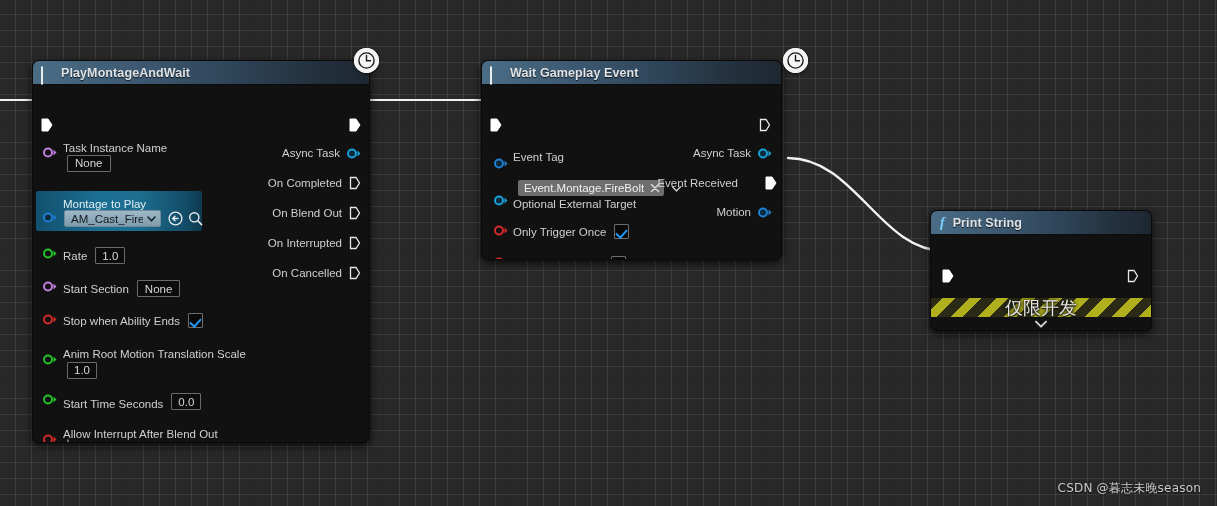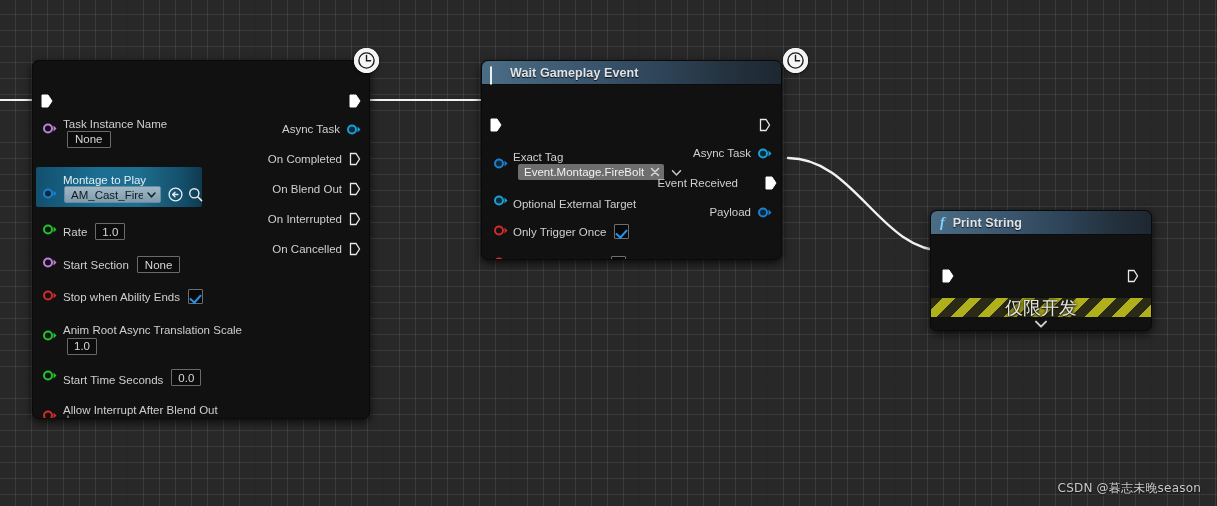--- a/index.html
+++ b/index.html
@@ -277,20 +277,24 @@
 
     <path d="M 0,100 L 40,100" stroke="#f2f2f2" stroke-width="2.2" fill="none" stroke-linecap="round"></path>
 
     <path d="M 361,100 L 492,100" stroke="#f2f2f2" stroke-width="2.2" fill="none" stroke-linecap="round"></path>
 
     <path d="M 788,158 C 855,158 880,251 945,251" stroke="#f2f2f2" stroke-width="2.4" fill="none" stroke-linecap="round"></path>
   </svg>
 
   <div class="node" style="left:32px; top:60px; width:338px;">
     <div class="node-inner">
+      <div class="node-title">
+        <span class="tl-icon"><span class="icon-box"></span></span>
+        <span class="tl-text">PlayMontageAndWait</span>
+      </div>
 
       <div class="node-body" style="height:357px;">
 
         <div class="pin-row" style="left:8px; top:33px;">
           <svg class="exec" viewBox="0 0 12 14">
             <path d="M1 1 L7 1 L11 7 L7 13 L1 13 Z" fill="#ffffff" stroke="#ffffff" stroke-width="1"></path>
           </svg>
         </div>
 
         <div class="pin-row" style="left:10px; top:62px;">
@@ -366,21 +370,21 @@
           <span class="checkbox checked" style="margin-left:8px;"></span>
         </div>
 
         <div class="pin-row" style="left:10px; top:269px;">
           <svg class="datapin" viewBox="0 0 14 11">
             <circle cx="5" cy="5.5" r="4" fill="none" stroke="#23c42a" stroke-width="2"></circle>
             <path d="M10.5 2.5 L13.5 5.5 L10.5 8.5 Z" fill="#23c42a"></path>
           </svg>
         </div>
         <div style="position:absolute; left:30px; top:259px;">
-          <span class="pin-label">Anim Root Async Translation Scale</span>
+          <span class="pin-label">Anim Root Motion Translation Scale</span>
         </div>
         <div style="position:absolute; left:34px; top:275px;">
           <span class="valbox num">1.0</span>
         </div>
 
         <div class="pin-row" style="left:10px; top:309px;">
           <svg class="datapin" viewBox="0 0 14 11">
             <circle cx="5" cy="5.5" r="4" fill="none" stroke="#23c42a" stroke-width="2"></circle>
             <path d="M10.5 2.5 L13.5 5.5 L10.5 8.5 Z" fill="#23c42a"></path>
           </svg>
@@ -472,23 +476,23 @@
           </svg>
         </div>
 
         <div class="pin-row" style="left:12px; top:73px;">
           <svg class="datapin" viewBox="0 0 14 11">
             <circle cx="5" cy="5.5" r="4" fill="#0d2a3a" stroke="#1d7fd4" stroke-width="2"></circle>
             <path d="M10.5 2.5 L13.5 5.5 L10.5 8.5 Z" fill="#1d7fd4"></path>
           </svg>
         </div>
         <div style="position:absolute; left:31px; top:62px;">
-          <span class="pin-label">Exact Tag</span>
-        </div>
-        <div style="position:absolute; left:36px; top:79px; display:flex; align-items:center;">
+          <span class="pin-label">Event Tag</span>
+        </div>
+        <div style="position:absolute; left:36px; top:95px; display:flex; align-items:center;">
           <span class="tagchip">
             <span class="tval">Event.Montage.FireBolt</span>
             <svg class="xbtn" viewBox="0 0 12 12">
               <path d="M2.5 2.5 L9.5 9.5 M9.5 2.5 L2.5 9.5" stroke="#d8d8d8" stroke-width="1.5" stroke-linecap="round"></path>
             </svg>
           </span>
           <svg class="chev" viewBox="0 0 11 11" style="margin-left:7px;">
             <path d="M1.5 3.8 L5.5 8 L9.5 3.8" fill="none" stroke="#c9c9c9" stroke-width="1.5" stroke-linecap="round"></path>
           </svg>
         </div>
@@ -540,21 +544,21 @@
         </div>
 
         <div class="pin-row" style="right:4px; top:91px;gap:20px;">
           <span class="pin-label">Event Received</span>
           <svg class="exec" viewBox="0 0 12 14" style="margin-left:7px;">
             <path d="M1 1 L7 1 L11 7 L7 13 L1 13 Z" fill="#ffffff" stroke="#ffffff" stroke-width="1"></path>
           </svg>
         </div>
 
         <div class="pin-row" style="right:9px; top:121px;">
-          <span class="pin-label">Payload</span>
+          <span class="pin-label">Motion</span>
           <svg class="datapin" viewBox="0 0 14 11" style="margin-left:7px;">
             <circle cx="5" cy="5.5" r="4" fill="#0d2a3a" stroke="#1d7fd4" stroke-width="2"></circle>
             <path d="M10.5 2.5 L13.5 5.5 L10.5 8.5 Z" fill="#1d7fd4"></path>
           </svg>
         </div>
 
       </div>
     </div>
   </div>
 

